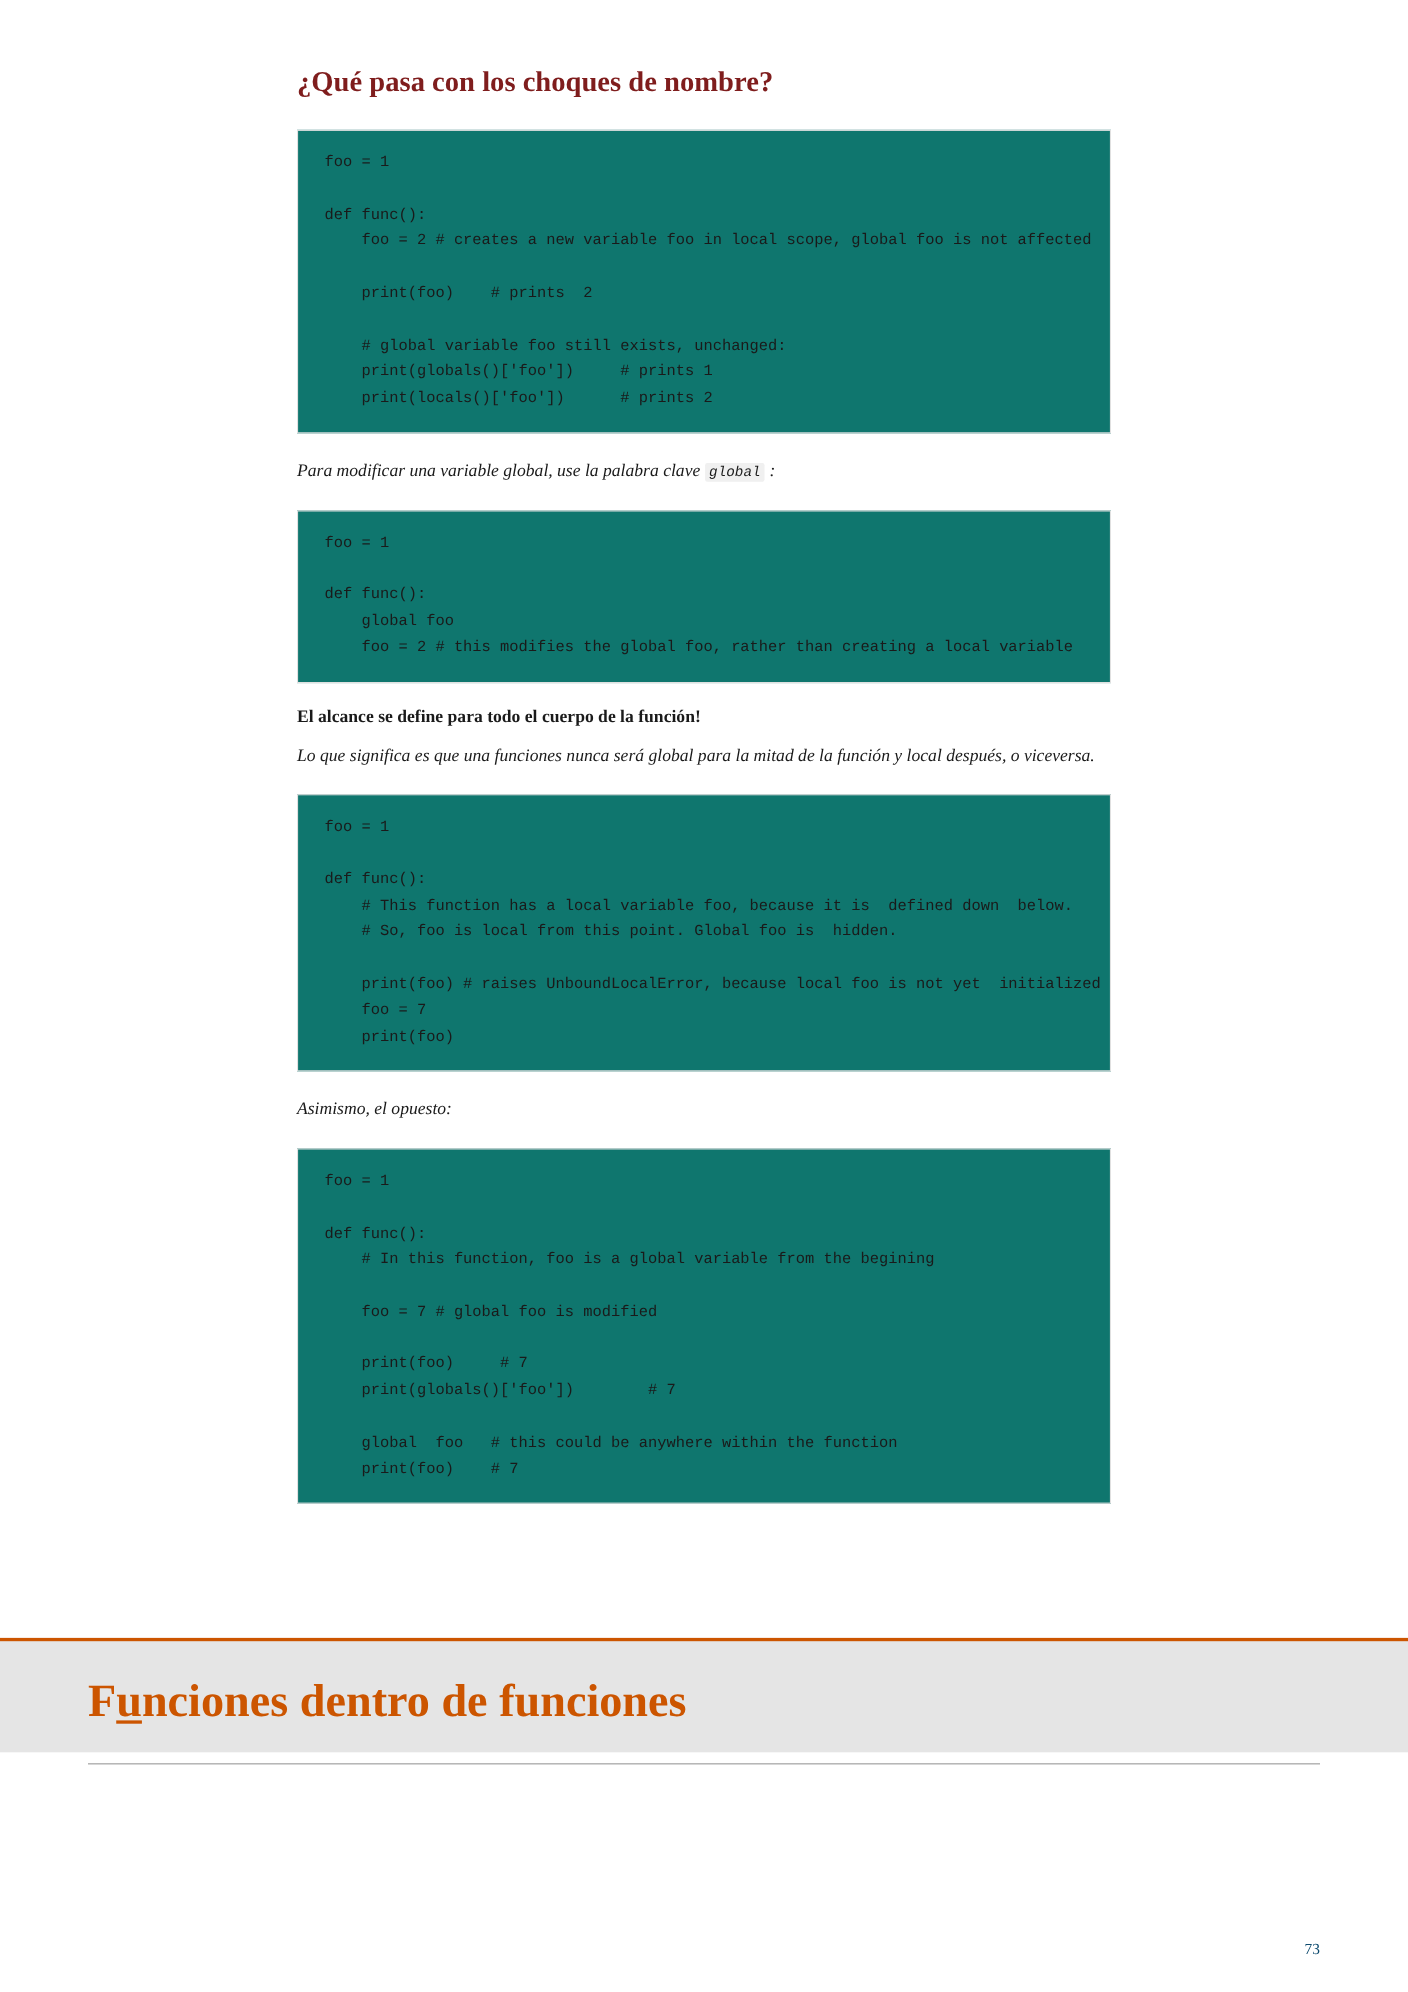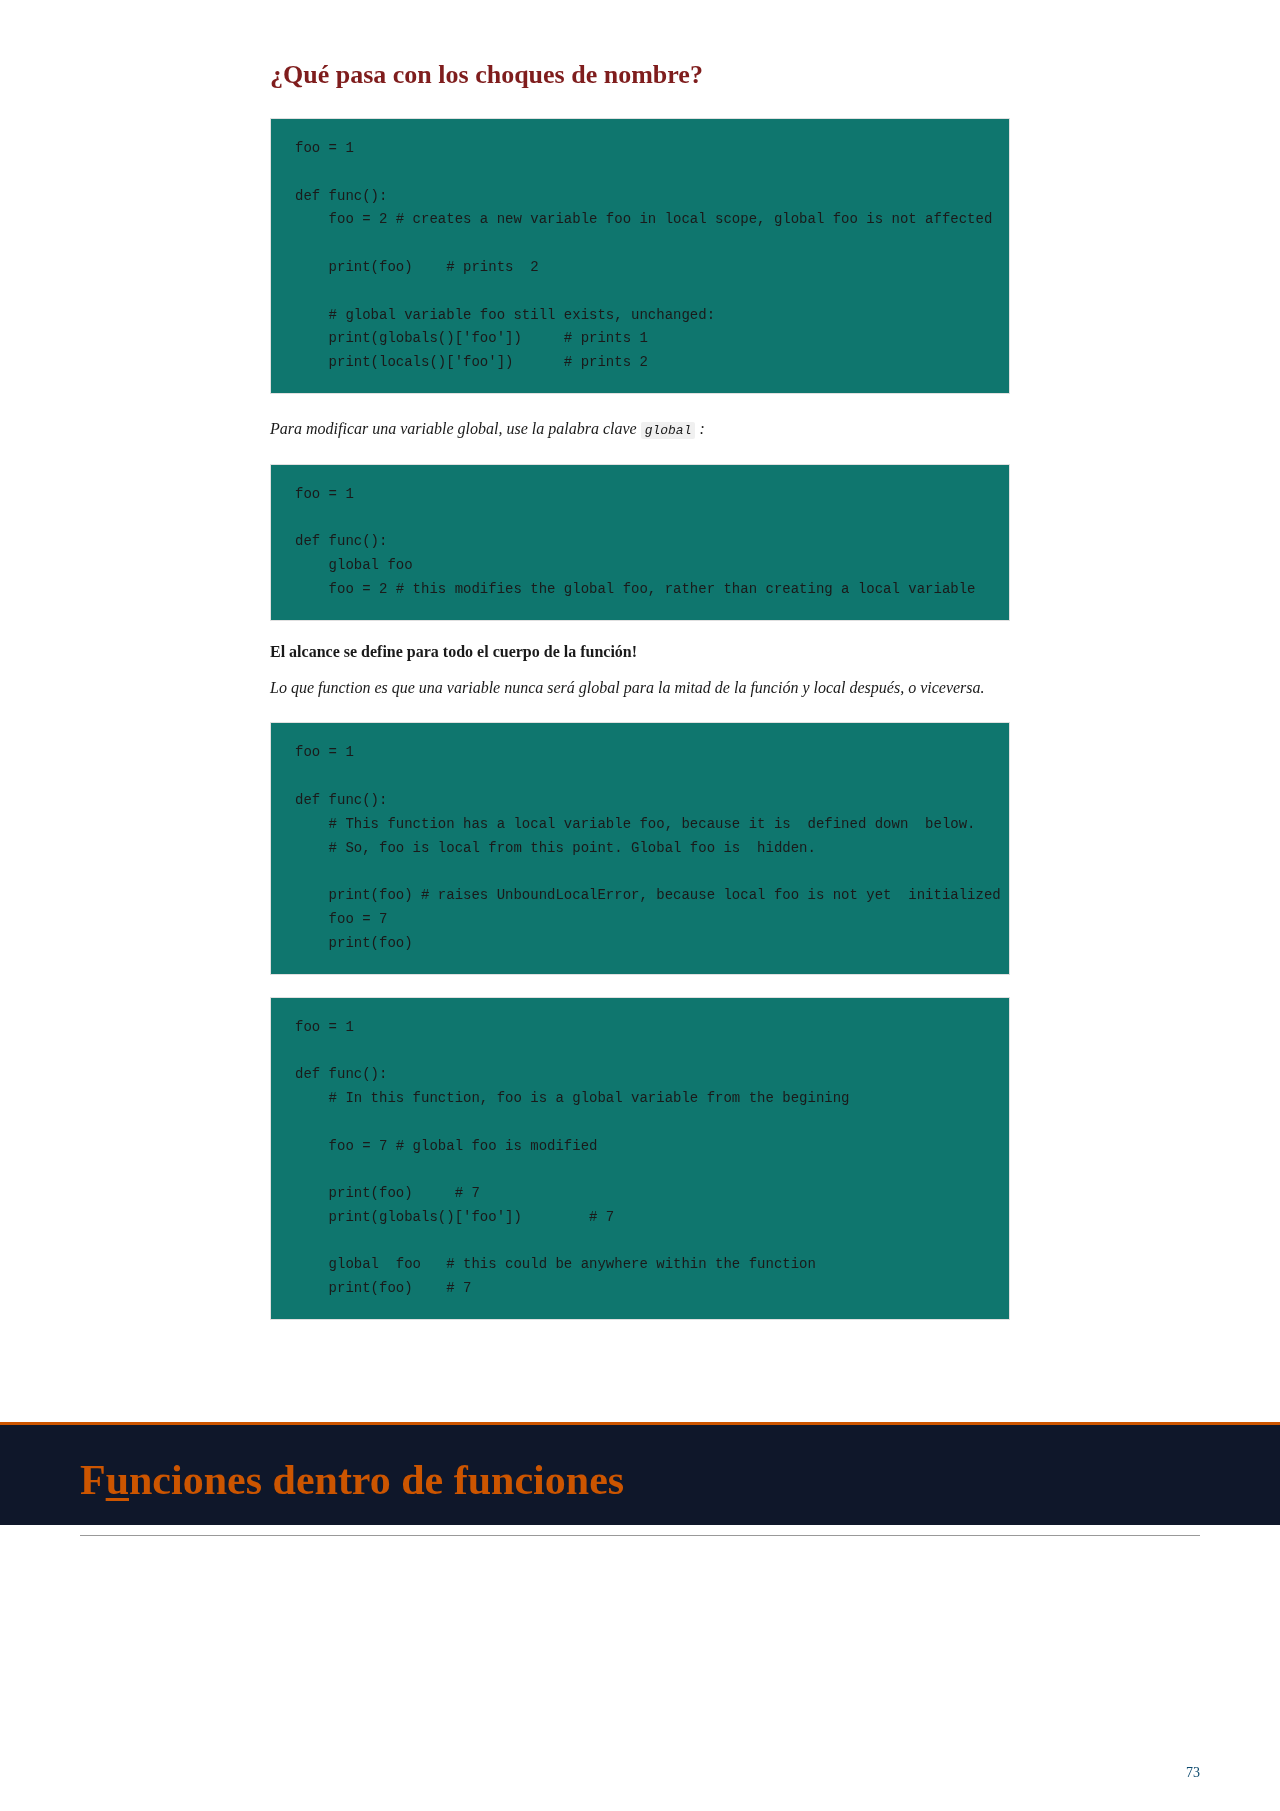--- a/index.html
+++ b/index.html
@@ -65,23 +65,24 @@
     .bold-heading {
       font-family: Georgia, 'Times New Roman', serif;
       font-size: 16px;
       font-weight: bold;
       margin-bottom: 14px;
       margin-top: 4px;
       color: #1a1a1a;
     }
 
     .chapter-heading {
-      background: #0f172a;
+      background: #e5e5e5;
       padding: 30px 80px 20px 80px;
       border-top: 3px solid #cc5500;
+      margin-top: 20px;
     }
 
     .chapter-heading h1 {
       font-family: Georgia, 'Times New Roman', serif;
       font-size: 42px;
       font-weight: bold;
       color: #cc5500;
       line-height: 1.2;
     }
 
@@ -128,32 +129,33 @@
   </p>
 
   <div class="code-block">foo = 1
 
 def func():
     global foo
     foo = 2 # this modifies the global foo, rather than creating a local variable</div>
 
   <p class="bold-heading">El alcance se define para todo el cuerpo de la función!</p>
 
-  <p class="prose">Lo que function es que una variable nunca será global para la mitad de la función y local después, o viceversa.</p>
+  <p class="prose">Lo que significa es que una funciones nunca será global para la mitad de la función y local después, o viceversa.</p>
 
   <div class="code-block">foo = 1
 
 def func():
     # This function has a local variable foo, because it is  defined down  below.
     # So, foo is local from this point. Global foo is  hidden.
 
     print(foo) # raises UnboundLocalError, because local foo is not yet  initialized
     foo = 7
     print(foo)</div>
 
+  <p class="prose">Asimismo, el opuesto:</p>
 
   <div class="code-block">foo = 1
 
 def func():
     # In this function, foo is a global variable from the begining
 
     foo = 7 # global foo is modified
 
     print(foo)     # 7
     print(globals()['foo'])        # 7

